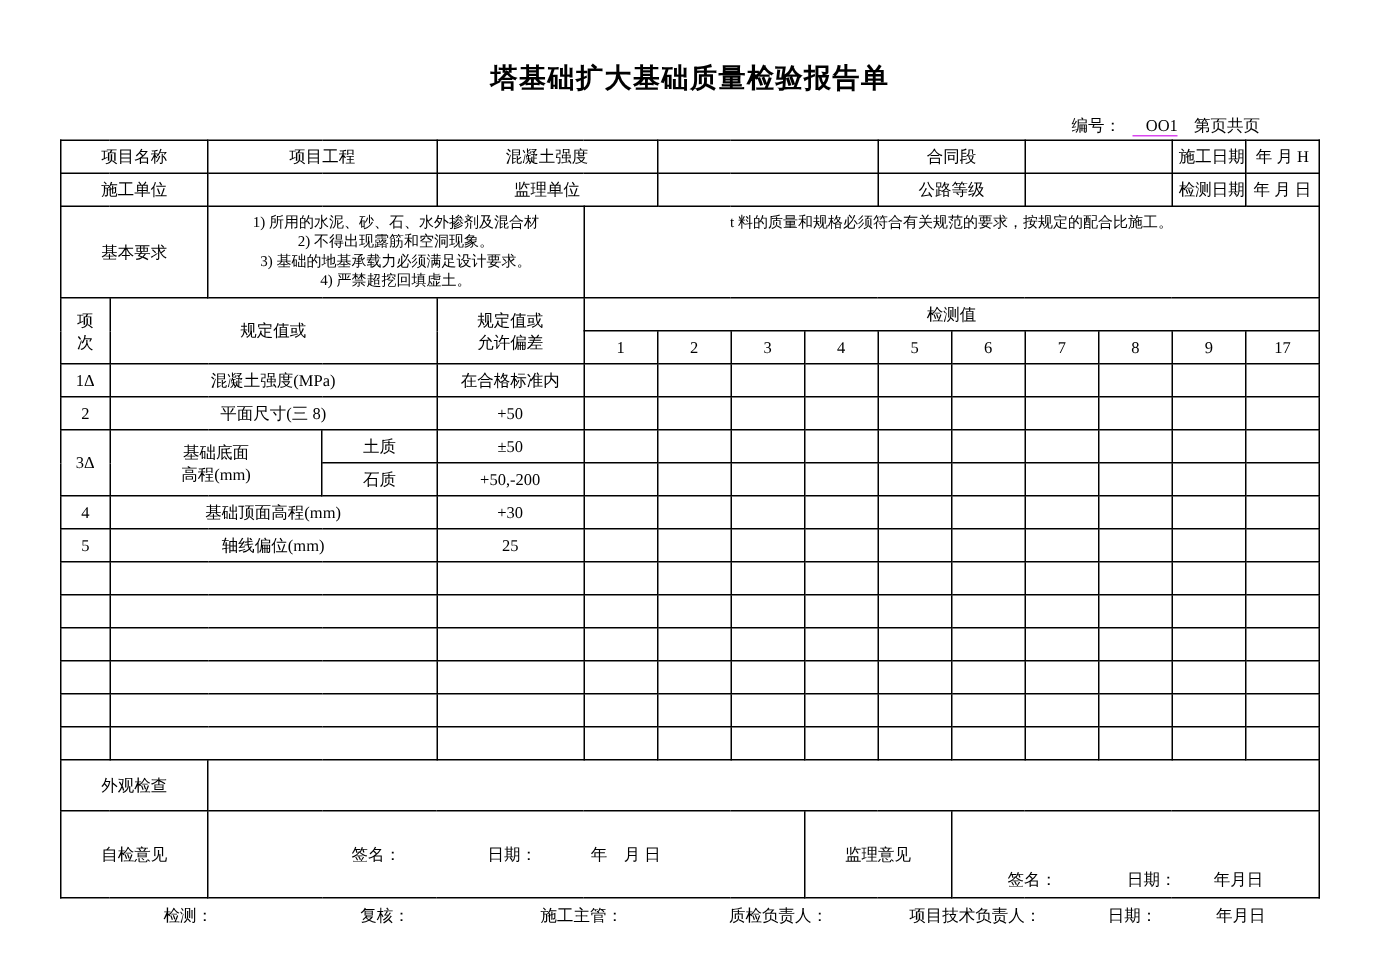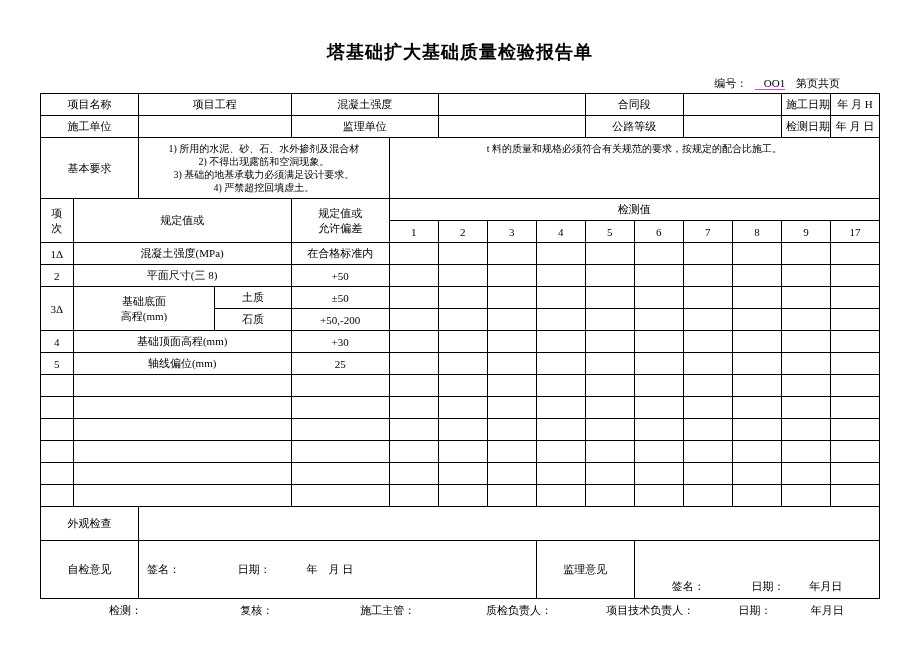--- a/index.html
+++ b/index.html
@@ -327,21 +327,21 @@
         <td></td>
       </tr>
 
   <tr style="height:34px">
     <td colspan="2">外观检查</td>
     <td colspan="13"></td>
   </tr>
 
   <tr style="height:40px">
     <td colspan="2">自检意见</td>
-    <td colspan="6" style="text-align:left;vertical-align:bottom;padding:21px 8px">
+    <td colspan="6" style="text-align:center;vertical-align:bottom;padding:21px 8px">
       <span class="sign-line">签名：</span>　　　　　
       <span class="sign-line">日期：</span>　　　
       <span class="sign-line">年　月 日</span>
     </td>
     <td colspan="2">监理意见</td>
     <td colspan="5" style="text-align:center;vertical-align:bottom;padding:4px 8px">
       <span class="sign-line">签名：</span>　　　　
       <span class="sign-line">日期：</span>　　
       <span class="sign-line">年月日</span>
     </td>

